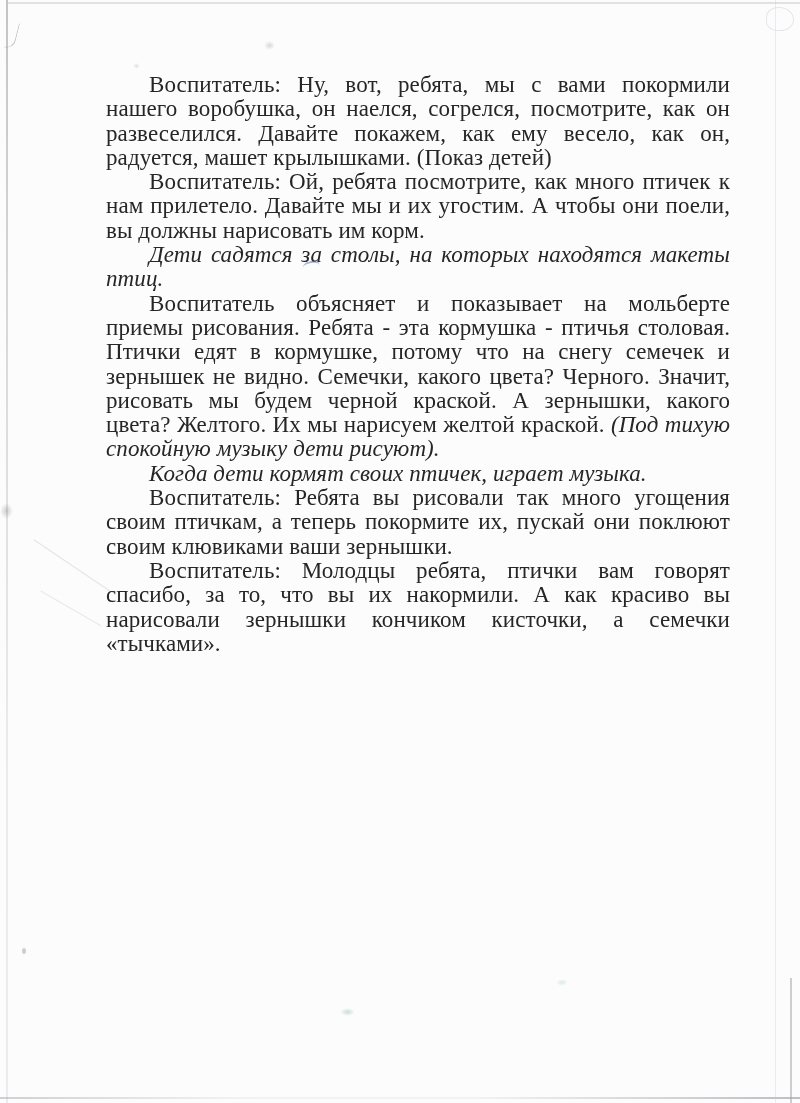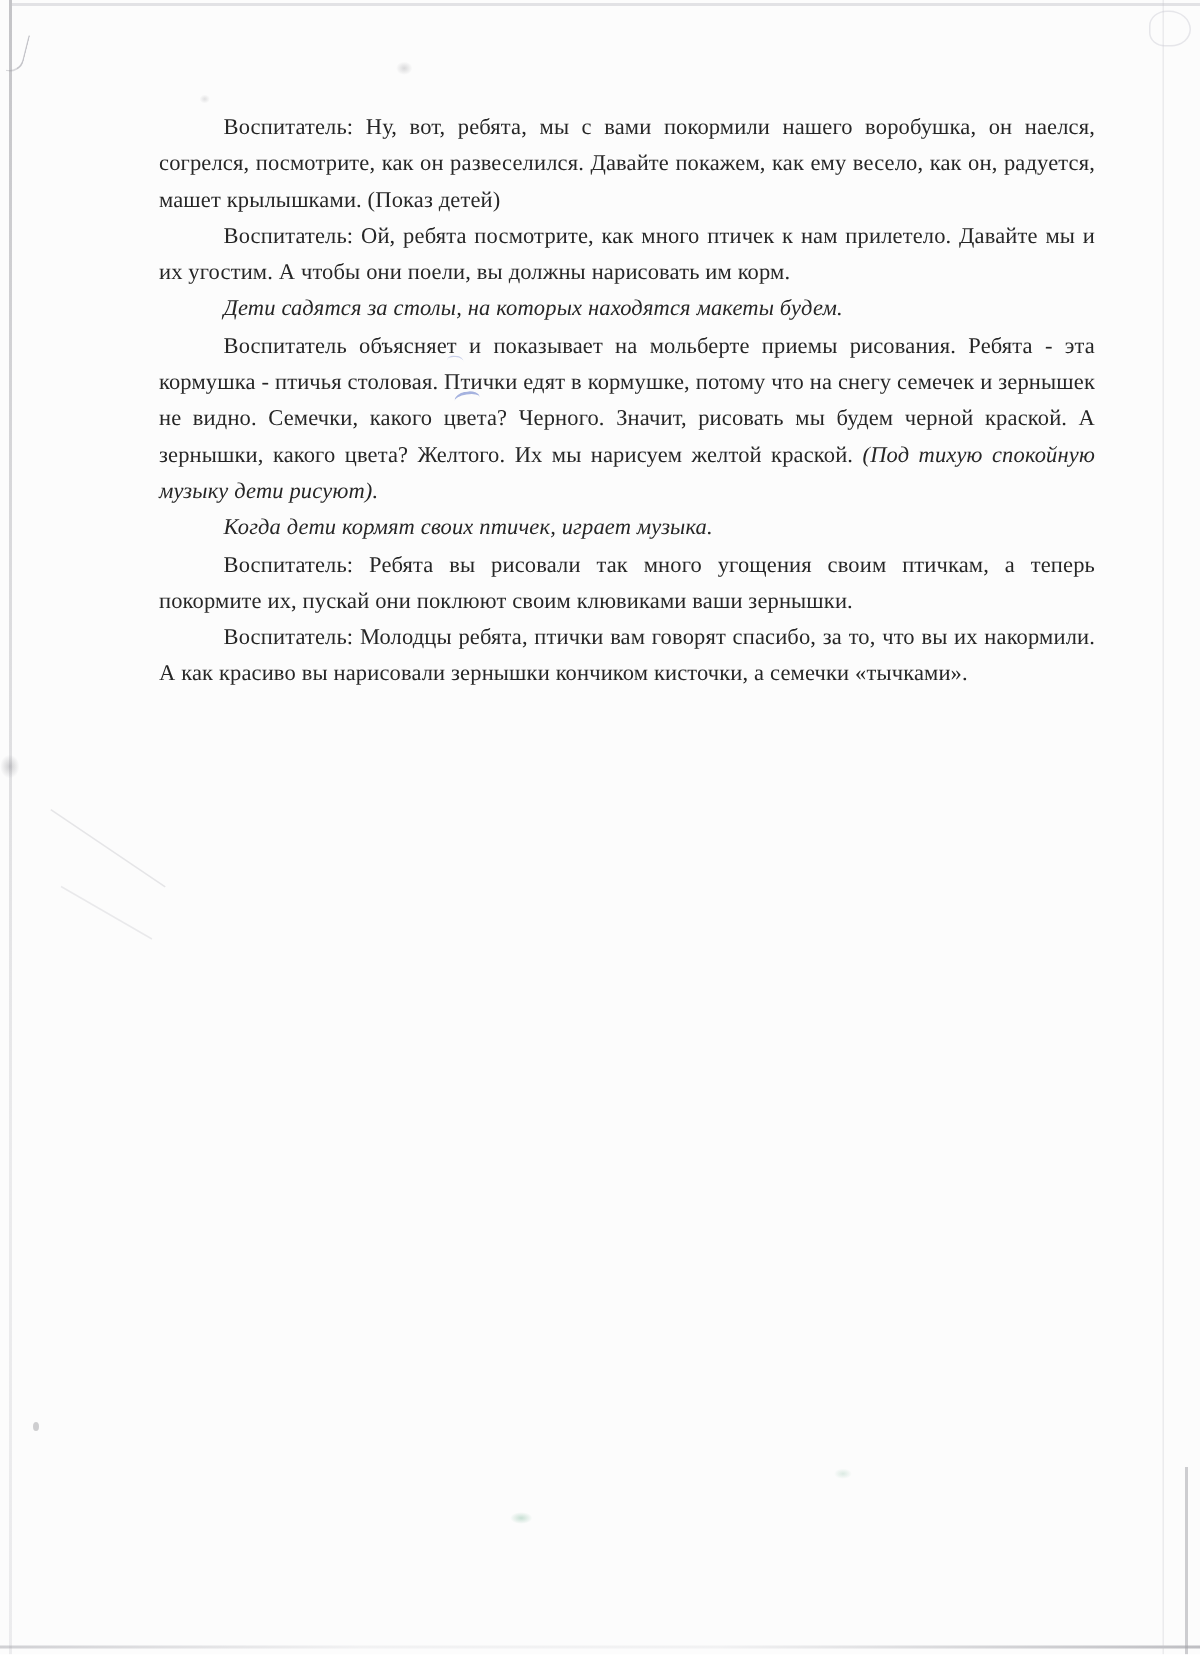--- a/index.html
+++ b/index.html
@@ -15,21 +15,21 @@
     background: #fcfcfc;
     overflow: hidden;
   }
   
   .text-block {
     position: absolute;
     left: 106px;
     top: 73px;
     width: 624px;
     color: #262626;
-    font-size: 15px;
+    font-size: 23px;
     line-height: 24.3px;
     text-align: justify;
     letter-spacing: 0.1px;
   }
   .para {
     margin: 0;
     text-indent: 43px;
   }
   .italic { font-style: italic; }
 
@@ -137,21 +137,21 @@
   <div class="edge-top-line"></div>
   <div class="edge-bottom-line"></div>
   <div class="edge-right-line"></div>
   <div class="edge-right-line-bottom"></div>
   <div class="corner-curl"></div>
   <div class="corner-top-right"></div>
 
   <div class="text-block">
     <p class="para">Воспитатель: Ну, вот, ребята, мы с вами покормили нашего воробушка, он наелся, согрелся, посмотрите, как он развеселился. Давайте покажем, как ему весело, как он, радуется, машет крылышками. (Показ детей)</p>
     <p class="para">Воспитатель: Ой, ребята посмотрите, как много птичек к нам прилетело. Давайте мы и их угостим. А чтобы они поели, вы должны нарисовать им корм.</p>
-    <p class="para italic">Дети садятся за столы, на которых находятся макеты будем.</p>
+    <p class="para italic">Дети садятся за столы, на которых находятся макеты птиц.</p>
     <p class="para"><span>Воспитатель объясняет и показывает на мольберте приемы рисования. Ребята - эта кормушка - птичья столовая. Птички едят в кормушке, потому что на снегу семечек и зернышек не видно. Семечки, какого цвета? Черного. Значит, рисовать мы будем черной краской. А зернышки, какого цвета? Желтого. Их мы нарисуем желтой краской.</span> <span class="italic">(Под тихую спокойную музыку дети рисуют).</span></p>
     <p class="para italic">Когда дети кормят своих птичек, играет музыка.</p>
     <p class="para">Воспитатель: Ребята вы рисовали так много угощения своим птичкам, а теперь покормите их, пускай они поклюют своим клювиками ваши зернышки.</p>
     <p class="para">Воспитатель: Молодцы ребята, птички вам говорят спасибо, за то, что вы их накормили. А как красиво вы нарисовали зернышки кончиком кисточки, а семечки «тычками».</p>
   </div>
 
   <div class="ink-mark-1"></div>
   <div class="ink-mark-2"></div>
   <div class="smudge-top"></div>
   <div class="smudge-small"></div>

